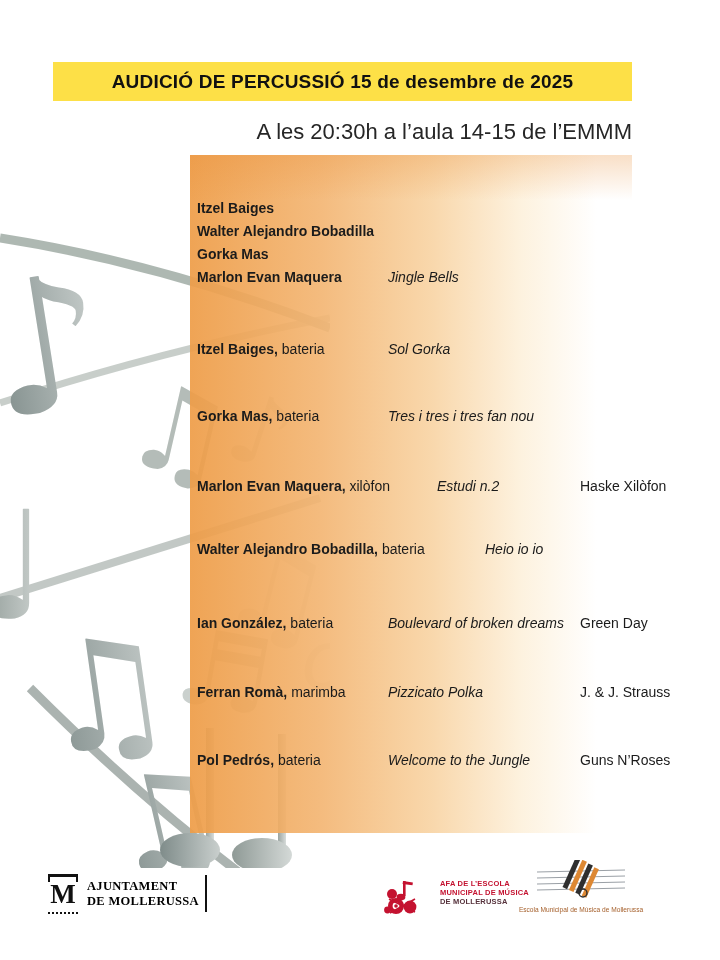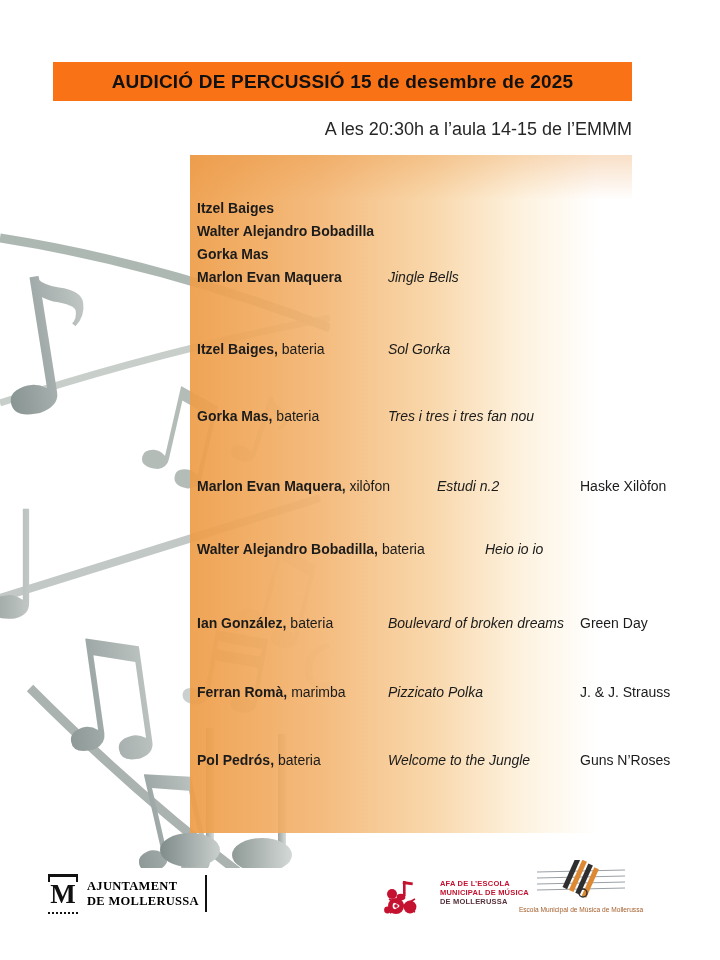--- a/index.html
+++ b/index.html
@@ -3,28 +3,28 @@
 <meta charset="utf-8">
 <style>
   html,body{margin:0;padding:0;background:#fff;}
   .page{
     position:relative;width:720px;height:960px;background:#ffffff;overflow:hidden;
     font-family:"Liberation Sans",sans-serif;color:#1b1b1b;
   }
   
   .header-bar{
     position:absolute;left:53px;top:62px;width:579px;height:39px;
-    background:#f97316;display:flex;align-items:center;justify-content:center;
+    background:#fde047;display:flex;align-items:center;justify-content:center;
   }
   .header-bar .title{
     font-size:19px;font-weight:bold;color:#111;letter-spacing:.2px;white-space:nowrap;
   }
   .subtitle{
     position:absolute;left:180px;top:119px;width:452px;text-align:right;
-    font-size:18px;color:#262626;white-space:nowrap;
+    font-size:22px;color:#262626;white-space:nowrap;
   }
   
   .notes-deco{position:absolute;left:0;top:168px;width:330px;height:700px;z-index:1;}
   
   .panel{
     position:absolute;left:190px;top:155px;width:442px;height:678px;z-index:2;
     background:
       linear-gradient(180deg, rgba(232,140,52,.28) 0px, rgba(232,140,52,0) 45px),
       linear-gradient(90deg,
         rgba(238,157,72,.93) 0%,

